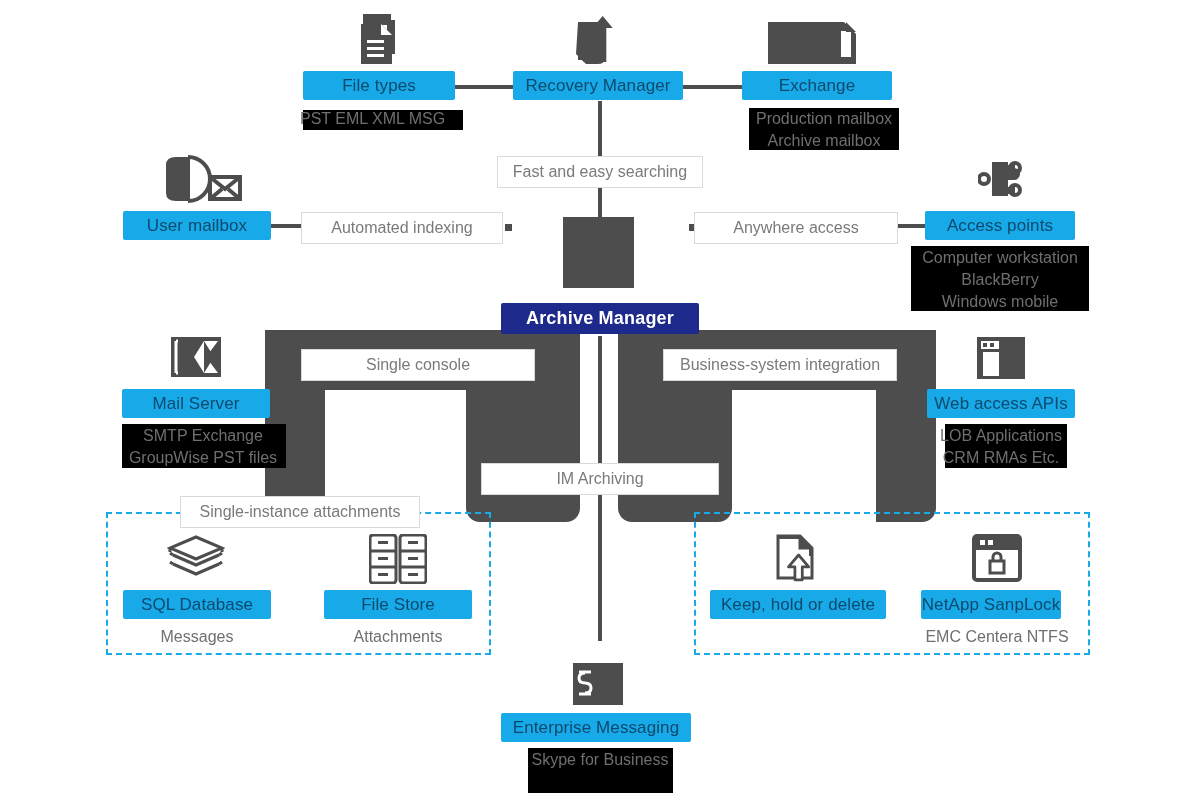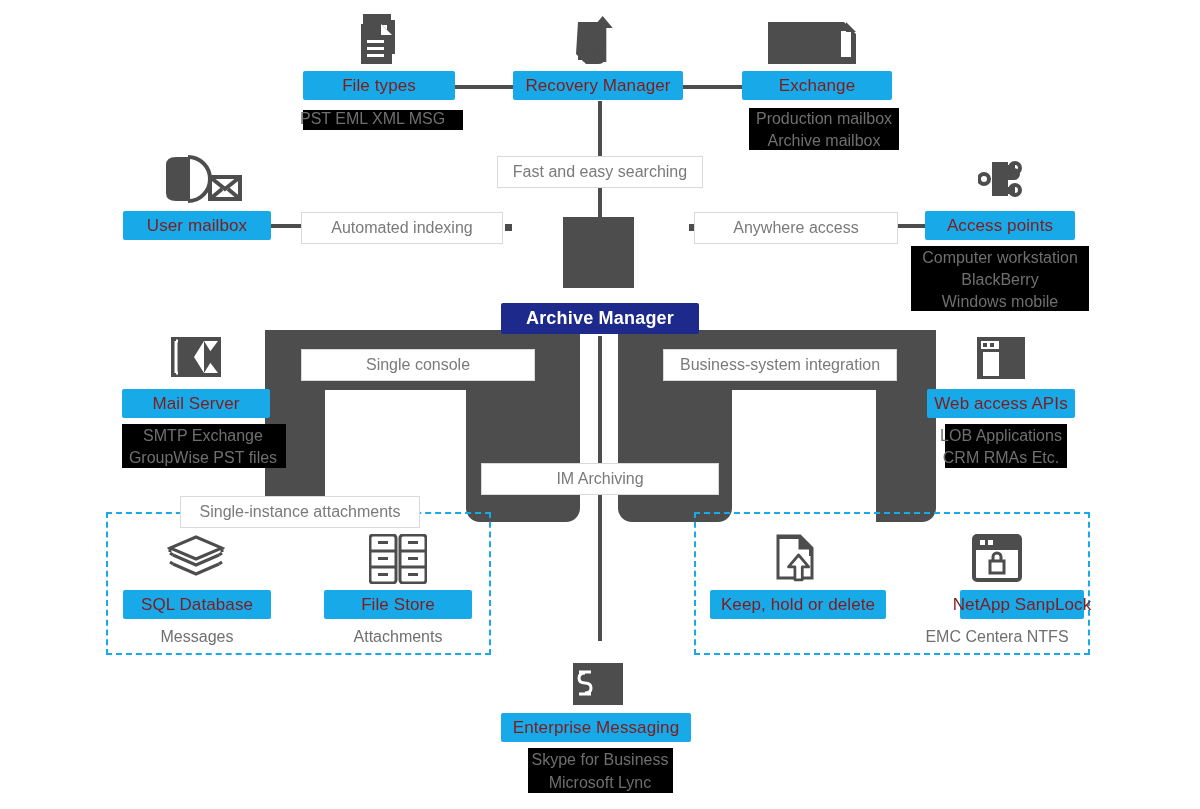--- a/index.html
+++ b/index.html
@@ -13,21 +13,21 @@
     width:1200px;
     height:809px;
     background:#ffffff;
     overflow:hidden;
   }
 
   
   .pill{
     position:absolute;
     background:#18a9e8;
-    color:#7f1d1d;
+    color:#0c4a6e;
     font-size:17px;
     line-height:1;
     display:flex;
     align-items:center;
     justify-content:center;
     white-space:nowrap;
     border-radius:2px;
     letter-spacing:.1px;
     padding:0 12px;
     box-sizing:border-box;
@@ -326,32 +326,31 @@
     <svg width="50" height="48" viewBox="0 0 50 48">
       <rect x="2" y="2" width="46" height="44" rx="3" fill="none" stroke="#4d4d4d" stroke-width="4"></rect>
       <path d="M2 14 h46" stroke="#4d4d4d" stroke-width="4"></path>
       <rect x="2" y="2" width="46" height="12" fill="#4d4d4d"></rect>
       <rect x="8" y="6" width="5" height="5" fill="#ffffff"></rect>
       <rect x="16" y="6" width="5" height="5" fill="#ffffff"></rect>
       <rect x="18" y="27" width="14" height="12" fill="none" stroke="#4d4d4d" stroke-width="3"></rect>
       <path d="M21 27 v-4 a4 4 0 0 1 8 0 v4" fill="none" stroke="#4d4d4d" stroke-width="3"></path>
     </svg>
   </span>
-  <div class="pill" style="left:921px;top:590px;width:124px;margin-left:39px;">
+  <div class="pill" style="left:921px;top:590px;width:140px;">
     <span>NetApp SanpLock</span>
   </div>
   <div class="sub" style="left:911px;top:626px;width:172px;">EMC Centera NTFS</div>
 
   <span class="icon" style="left:573px;top:663px;width:50px;height:42px;">
     <svg width="50" height="42" viewBox="0 0 50 42">
       <rect x="0" y="0" width="50" height="42" fill="#4d4d4d"></rect>
       <path d="M12 10 q-6 0 -6 5 t6 5 q6 0 6 5 t-6 5" fill="none" stroke="#ffffff" stroke-width="3"></path>
       <path d="M6 9 h12 M6 31 h12" stroke="#ffffff" stroke-width="3"></path>
     </svg>
   </span>
   <div class="pill" style="left:501px;top:713px;width:190px;">
     <span>Enterprise Messaging</span>
   </div>
   <div class="blackbox" style="left:528px;top:748px;width:145px;height:45px;"></div>
   <div class="sub" style="left:500px;top:749px;width:200px;">Skype for Business</div>
-  <div class="sub" style="left:500px;top:772px;width:200px;">Microsoft Lync</div>
 
 </div>
 
 </body></html>

